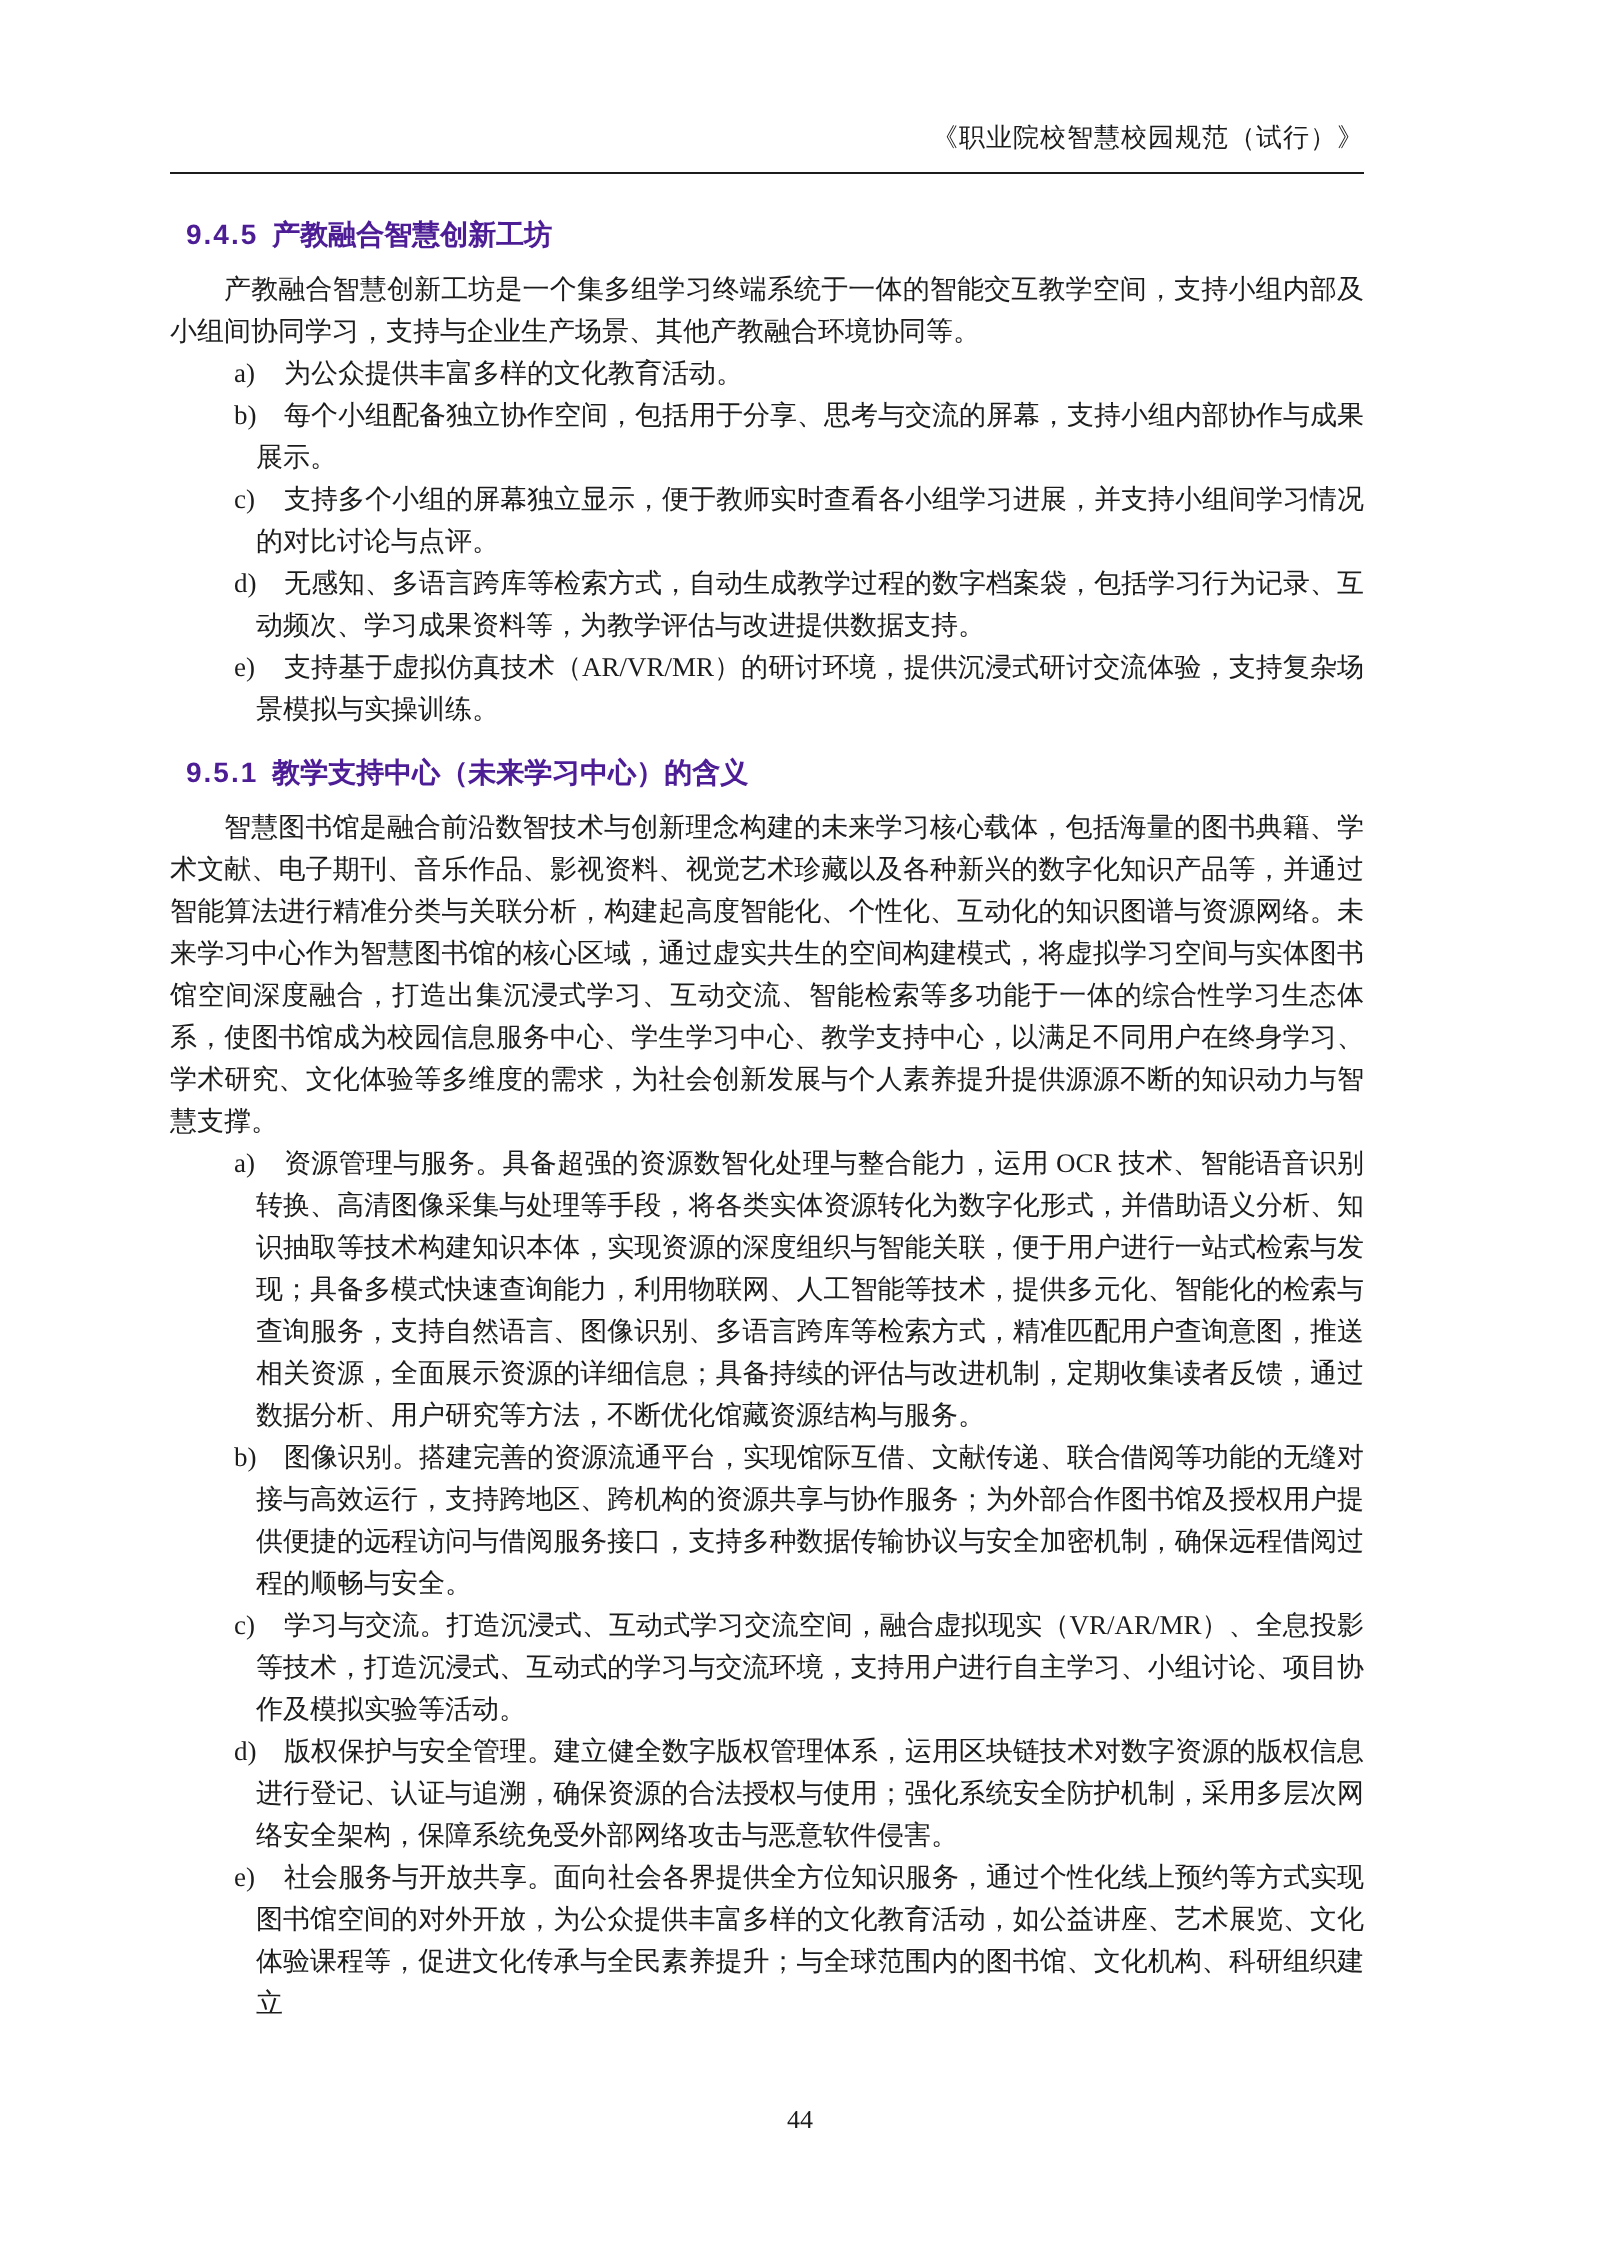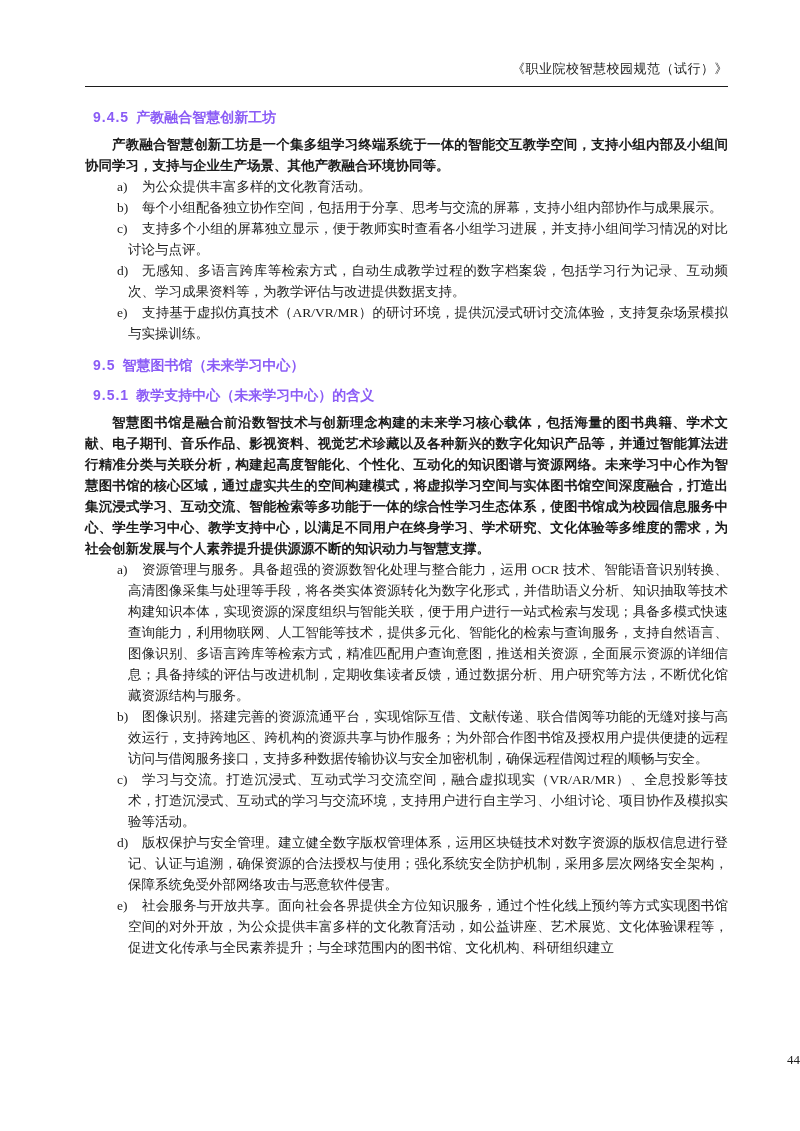--- a/index.html
+++ b/index.html
@@ -3,49 +3,48 @@
 <meta charset="utf-8">
 <style>
   html, body { margin: 0; padding: 0; background: #ffffff; }
   .page {
     position: relative;
     width: 800px;
     height: 1131px;
     margin: 0 auto;
     background: #ffffff;
     box-sizing: border-box;
-    padding: 60px 72px 0 85px;
+    padding: 60px 118px 0 85px;
     color: #1c1c1c;
     font-family: "Liberation Serif", "DejaVu Serif", serif;
     overflow: hidden;
   }
   .doc-header {
     text-align: right;
     font-size: 13px;
     letter-spacing: 0.5px;
     padding-bottom: 8px;
     border-bottom: 1.5px solid #1c1c1c;
   }
   .sec-heading {
     font-family: "Liberation Sans", "DejaVu Sans", sans-serif;
     font-weight: bold;
     font-size: 14px;
     line-height: 18px;
     margin: 12px 0 8px 8px;
-    color: #8b5cf6;
+    color: #4c1d95;
   }
   .sec-heading .sec-num { margin-right: 7px; letter-spacing: 1px; }
   .sec-heading.first { margin-top: 21px; }
   .para {
     font-size: 13.5px;
     line-height: 21px;
     text-align: justify;
     text-indent: 27px;
     margin: 5px 0 0 0;
-    font-weight: bold;
   }
   .list { margin: 0; padding: 0; }
   .list-item {
     position: relative;
     font-size: 13.5px;
     line-height: 21px;
     text-align: justify;
     padding-left: 43px;
     text-indent: 14px;
     margin: 0;
@@ -54,21 +53,21 @@
     position: absolute;
     left: 32px;
     top: 0;
     text-indent: 0;
   }
   .page-number {
     position: absolute;
     top: 1052px;
     left: 0;
     right: 0;
-    text-align: right;
+    text-align: center;
     font-size: 13px;
     color: #1c1c1c;
   }
 </style>
 </head>
 <body>
 
 <div class="page">
 
   <div class="doc-header">
@@ -80,23 +79,20 @@
   </div>
   <p class="para">产教融合智慧创新工坊是一个集多组学习终端系统于一体的智能交互教学空间，支持小组内部及小组间协同学习，支持与企业生产场景、其他产教融合环境协同等。</p>
   <div class="list">
     <p class="list-item"><span class="li-label">a)</span><span>为公众提供丰富多样的文化教育活动。</span></p>
     <p class="list-item"><span class="li-label">b)</span><span>每个小组配备独立协作空间，包括用于分享、思考与交流的屏幕，支持小组内部协作与成果展示。</span></p>
     <p class="list-item"><span class="li-label">c)</span><span>支持多个小组的屏幕独立显示，便于教师实时查看各小组学习进展，并支持小组间学习情况的对比讨论与点评。</span></p>
     <p class="list-item"><span class="li-label">d)</span><span>无感知、多语言跨库等检索方式，自动生成教学过程的数字档案袋，包括学习行为记录、互动频次、学习成果资料等，为教学评估与改进提供数据支持。</span></p>
     <p class="list-item"><span class="li-label">e)</span><span>支持基于虚拟仿真技术（AR/VR/MR）的研讨环境，提供沉浸式研讨交流体验，支持复杂场景模拟与实操训练。</span></p>
   </div>
 
-  <div class="sec-heading">
-    <span class="sec-num">9.5</span><span>智慧图书馆（未来学习中心）</span>
-  </div>
 
   <div class="sec-heading">
     <span class="sec-num">9.5.1</span><span>教学支持中心（未来学习中心）的含义</span>
   </div>
   <p class="para">智慧图书馆是融合前沿数智技术与创新理念构建的未来学习核心载体，包括海量的图书典籍、学术文献、电子期刊、音乐作品、影视资料、视觉艺术珍藏以及各种新兴的数字化知识产品等，并通过智能算法进行精准分类与关联分析，构建起高度智能化、个性化、互动化的知识图谱与资源网络。未来学习中心作为智慧图书馆的核心区域，通过虚实共生的空间构建模式，将虚拟学习空间与实体图书馆空间深度融合，打造出集沉浸式学习、互动交流、智能检索等多功能于一体的综合性学习生态体系，使图书馆成为校园信息服务中心、学生学习中心、教学支持中心，以满足不同用户在终身学习、学术研究、文化体验等多维度的需求，为社会创新发展与个人素养提升提供源源不断的知识动力与智慧支撑。</p>
 
   <div class="list">
     <p class="list-item"><span class="li-label">a)</span><span>资源管理与服务。具备超强的资源数智化处理与整合能力，运用 OCR 技术、智能语音识别转换、高清图像采集与处理等手段，将各类实体资源转化为数字化形式，并借助语义分析、知识抽取等技术构建知识本体，实现资源的深度组织与智能关联，便于用户进行一站式检索与发现；具备多模式快速查询能力，利用物联网、人工智能等技术，提供多元化、智能化的检索与查询服务，支持自然语言、图像识别、多语言跨库等检索方式，精准匹配用户查询意图，推送相关资源，全面展示资源的详细信息；具备持续的评估与改进机制，定期收集读者反馈，通过数据分析、用户研究等方法，不断优化馆藏资源结构与服务。</span></p>
     <p class="list-item"><span class="li-label">b)</span><span>图像识别。搭建完善的资源流通平台，实现馆际互借、文献传递、联合借阅等功能的无缝对接与高效运行，支持跨地区、跨机构的资源共享与协作服务；为外部合作图书馆及授权用户提供便捷的远程访问与借阅服务接口，支持多种数据传输协议与安全加密机制，确保远程借阅过程的顺畅与安全。</span></p>
     <p class="list-item"><span class="li-label">c)</span><span>学习与交流。打造沉浸式、互动式学习交流空间，融合虚拟现实（VR/AR/MR）、全息投影等技术，打造沉浸式、互动式的学习与交流环境，支持用户进行自主学习、小组讨论、项目协作及模拟实验等活动。</span></p>

